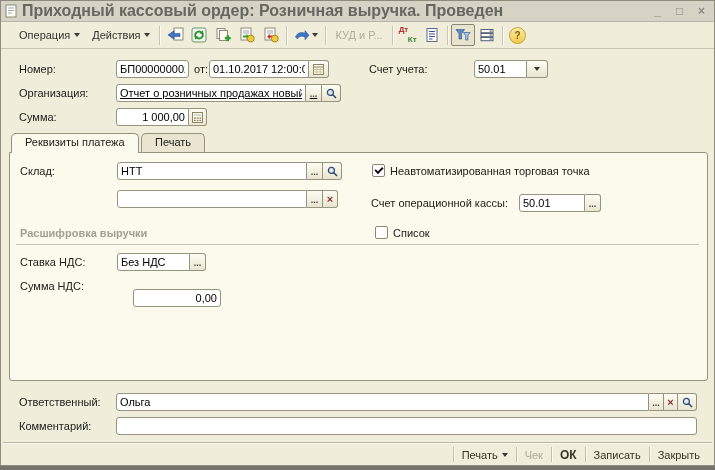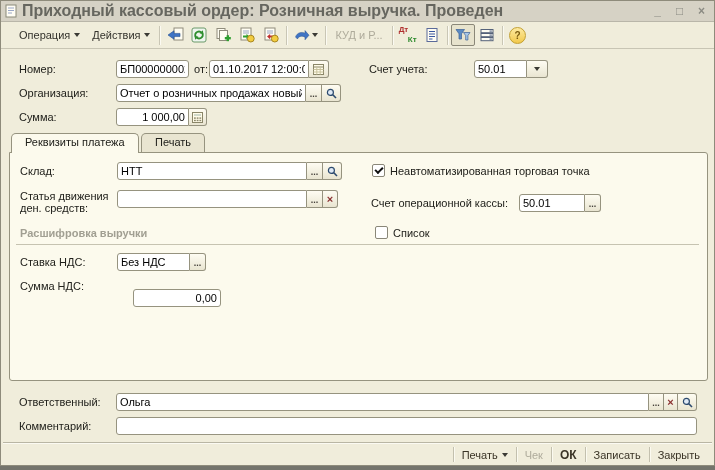--- a/index.html
+++ b/index.html
@@ -236,21 +236,21 @@
 
   <div class="lbl" style="left:368px;top:59px;">Счет учета:</div>
   <div class="grp" style="left:473px;top:59px;">
     <input class="inp" style="width: 53px;" value="50.01">
     <button class="fbtn last" style="width:21px;">
       <span class="caret"></span>
     </button>
   </div>
 
   <div class="lbl" style="left:18px;top:83px;">Организация:</div>
-  <div class="grp" style="left:115px;top:83px;">
+  <div class="grp" style="left:115px;top:83px;text-decoration:underline;">
     <input class="inp" style="width: 190px;" value="Отчет о розничных продажах новый">
     <button class="fbtn">
         <span class="dots">...</span>
       </button>
     <button class="fbtn last" style="width:19px;">
       <span style="display:flex;">
         <svg width="11" height="11" viewBox="0 0 11 11">
             <circle cx="4.4" cy="4.4" r="3" fill="#dfe9f5" stroke="#2c4a6e" stroke-width="1.2"></circle>
             <line x1="6.8" y1="6.8" x2="10" y2="10" stroke="#2c4a6e" stroke-width="1.6"></line>
           </svg>
@@ -301,24 +301,20 @@
             </svg>
         </span>
       </button>
     </div>
 
     <div class="cbrow" style="left:362px;top:11px;">
       <span class="cb" data-checked="true"></span>
       <span>Неавтоматизированная торговая точка</span>
     </div>
 
-    <div class="lbl2" style="left:10px;top:37px;">
-      <div>Статья движения</div>
-      <div>ден. средств:</div>
-    </div>
     <div class="grp" style="left:107px;top:37px;">
       <input class="inp" style="width: 190px;" value="">
       <button class="fbtn">
           <span class="dots">...</span>
         </button>
       <button class="fbtn last" style="width:15px;">
           <span class="clr">×</span>
         </button>
     </div>
 

